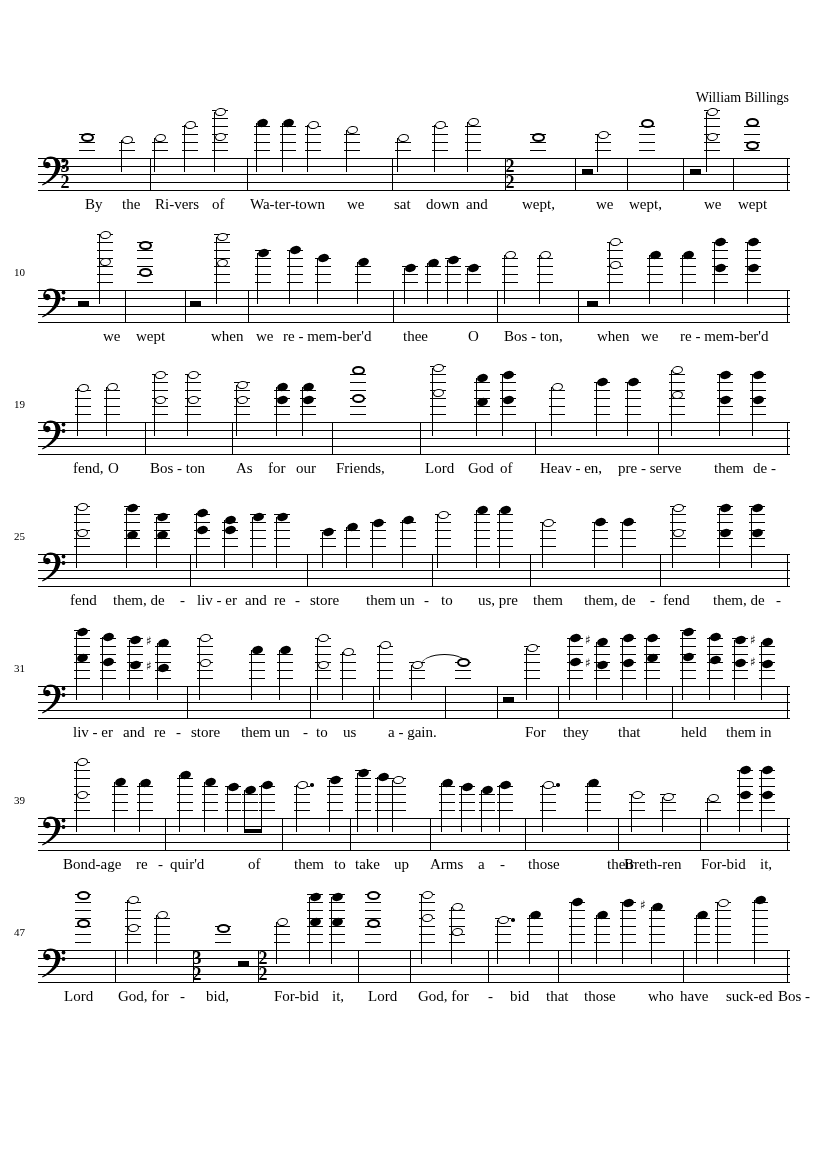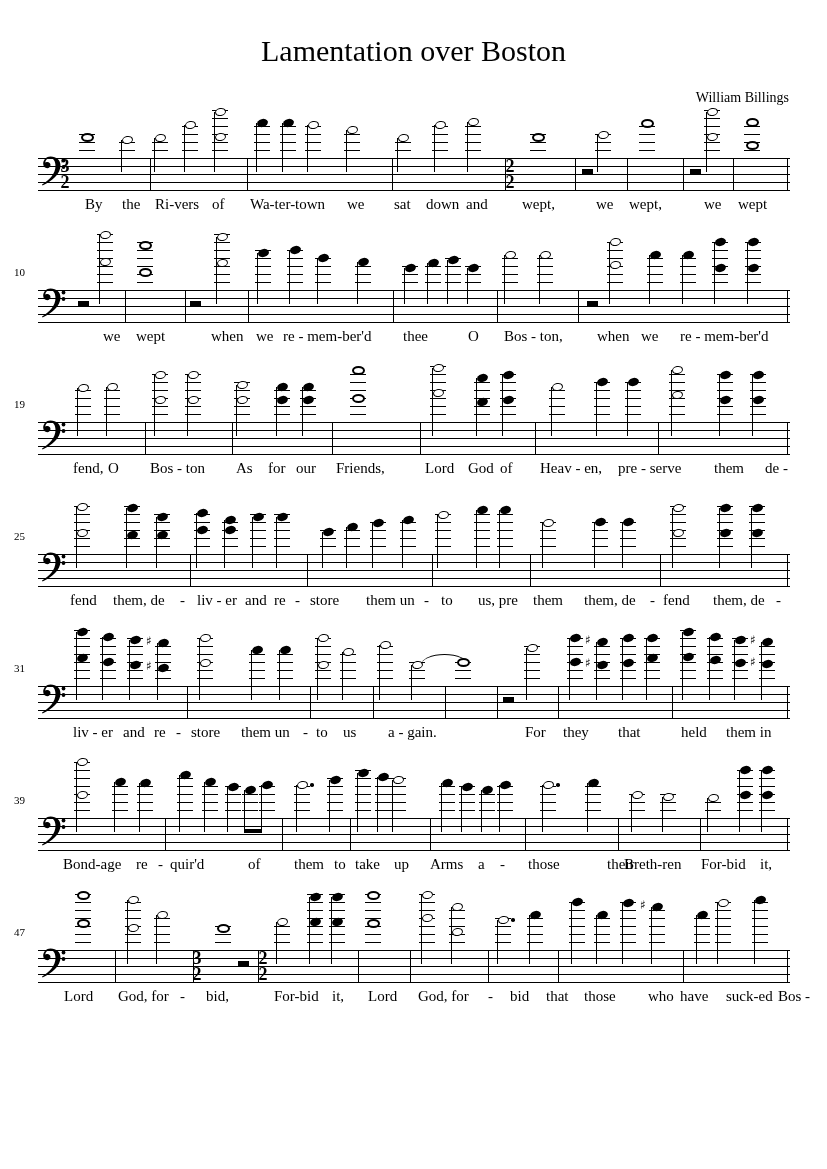--- a/index.html
+++ b/index.html
@@ -26,21 +26,20 @@
   .tsig{position:absolute;width:18px;text-align:center;font-weight:700;}
   .tsig div{font-size:18px;line-height:16px;}
   .lyric{position:absolute;font-size:15px;white-space:nowrap;}
   .acc{position:absolute;font-family:"DejaVu Sans",sans-serif;font-size:12px;line-height:12px;}
   .clef{position:absolute;width:26px;height:30px;}
 </style>
 </head>
 <body>
 
 <div class="page">
-  <div class="title">Lamentation over Boston</div>
   <div class="composer">William Billings</div>
   <div class="score">
       <div class="system" style="top: 98px;">
         <div class="staffline" style="left: 38px; top: 60px; width: 752px;"></div>
         <div class="staffline" style="left: 38px; top: 68px; width: 752px;"></div>
         <div class="staffline" style="left: 38px; top: 76px; width: 752px;"></div>
         <div class="staffline" style="left: 38px; top: 84px; width: 752px;"></div>
         <div class="staffline" style="left: 38px; top: 92px; width: 752px;"></div>
         <div class="clef" style="left: 41px; top: 58px;"><svg width="26" height="30" viewBox="0 0 26 30">
             <path d="M9.5 0.5 C15.5 0.5 19.5 4 19.5 9.5 C19.5 18 11 25 1.5 29.5 L1 28.6 C8.5 24 14.5 17.5 14.5 10 C14.5 5 12.3 2.3 9.2 2.3 C6.2 2.3 4.2 4.3 4.4 6.6 C4.5 6.5 5.2 5.9 6.4 5.9 C8.1 5.9 9.5 7.2 9.5 9 C9.5 10.9 8 12.2 6.2 12.2 C3.9 12.2 2.2 10.3 2.2 7.8 C2.2 3.7 5.3 0.5 9.5 0.5 Z" fill="#000"></path>
@@ -494,21 +493,21 @@
         <div class="lyric" style="left: 236px; top: 98px;">As</div>
         <div class="lyric" style="left: 268px; top: 98px;">for</div>
         <div class="lyric" style="left: 296px; top: 98px;">our</div>
         <div class="lyric" style="left: 336px; top: 98px;">Friends,</div>
         <div class="lyric" style="left: 425px; top: 98px;">Lord</div>
         <div class="lyric" style="left: 468px; top: 98px;">God</div>
         <div class="lyric" style="left: 500px; top: 98px;">of</div>
         <div class="lyric" style="left: 540px; top: 98px;">Heav - en,</div>
         <div class="lyric" style="left: 618px; top: 98px;">pre - serve</div>
         <div class="lyric" style="left: 714px; top: 98px;">them</div>
-        <div class="lyric" style="left: 753px; top: 98px; margin-left: 12px;">de -</div>
+        <div class="lyric" style="left: 753px; top: 98px;">de -</div>
       </div>
       <div class="system" style="top: 494px;">
         <div class="staffline" style="left: 38px; top: 60px; width: 752px;"></div>
         <div class="staffline" style="left: 38px; top: 68px; width: 752px;"></div>
         <div class="staffline" style="left: 38px; top: 76px; width: 752px;"></div>
         <div class="staffline" style="left: 38px; top: 84px; width: 752px;"></div>
         <div class="staffline" style="left: 38px; top: 92px; width: 752px;"></div>
         <div class="clef" style="left: 41px; top: 58px;"><svg width="26" height="30" viewBox="0 0 26 30">
             <path d="M9.5 0.5 C15.5 0.5 19.5 4 19.5 9.5 C19.5 18 11 25 1.5 29.5 L1 28.6 C8.5 24 14.5 17.5 14.5 10 C14.5 5 12.3 2.3 9.2 2.3 C6.2 2.3 4.2 4.3 4.4 6.6 C4.5 6.5 5.2 5.9 6.4 5.9 C8.1 5.9 9.5 7.2 9.5 9 C9.5 10.9 8 12.2 6.2 12.2 C3.9 12.2 2.2 10.3 2.2 7.8 C2.2 3.7 5.3 0.5 9.5 0.5 Z" fill="#000"></path>
             <circle cx="22.5" cy="4.5" r="1.9"></circle>

